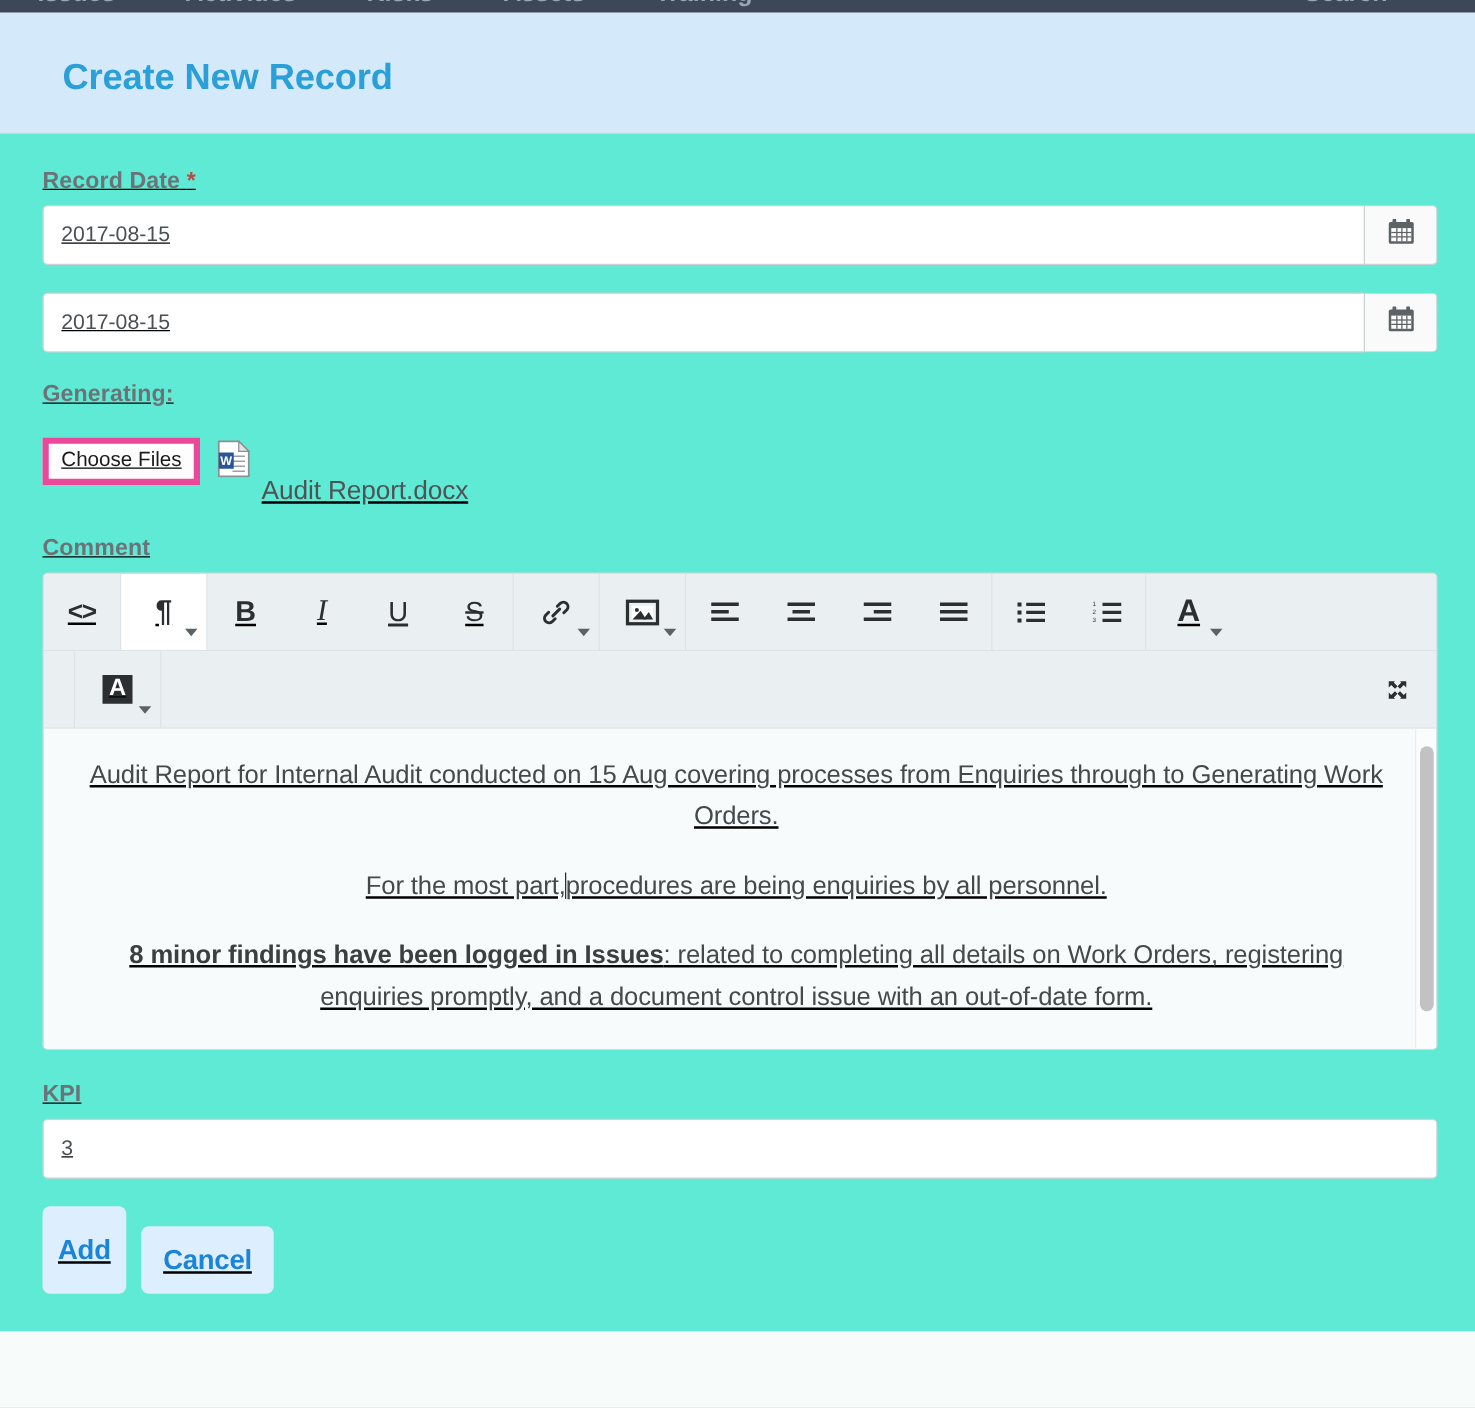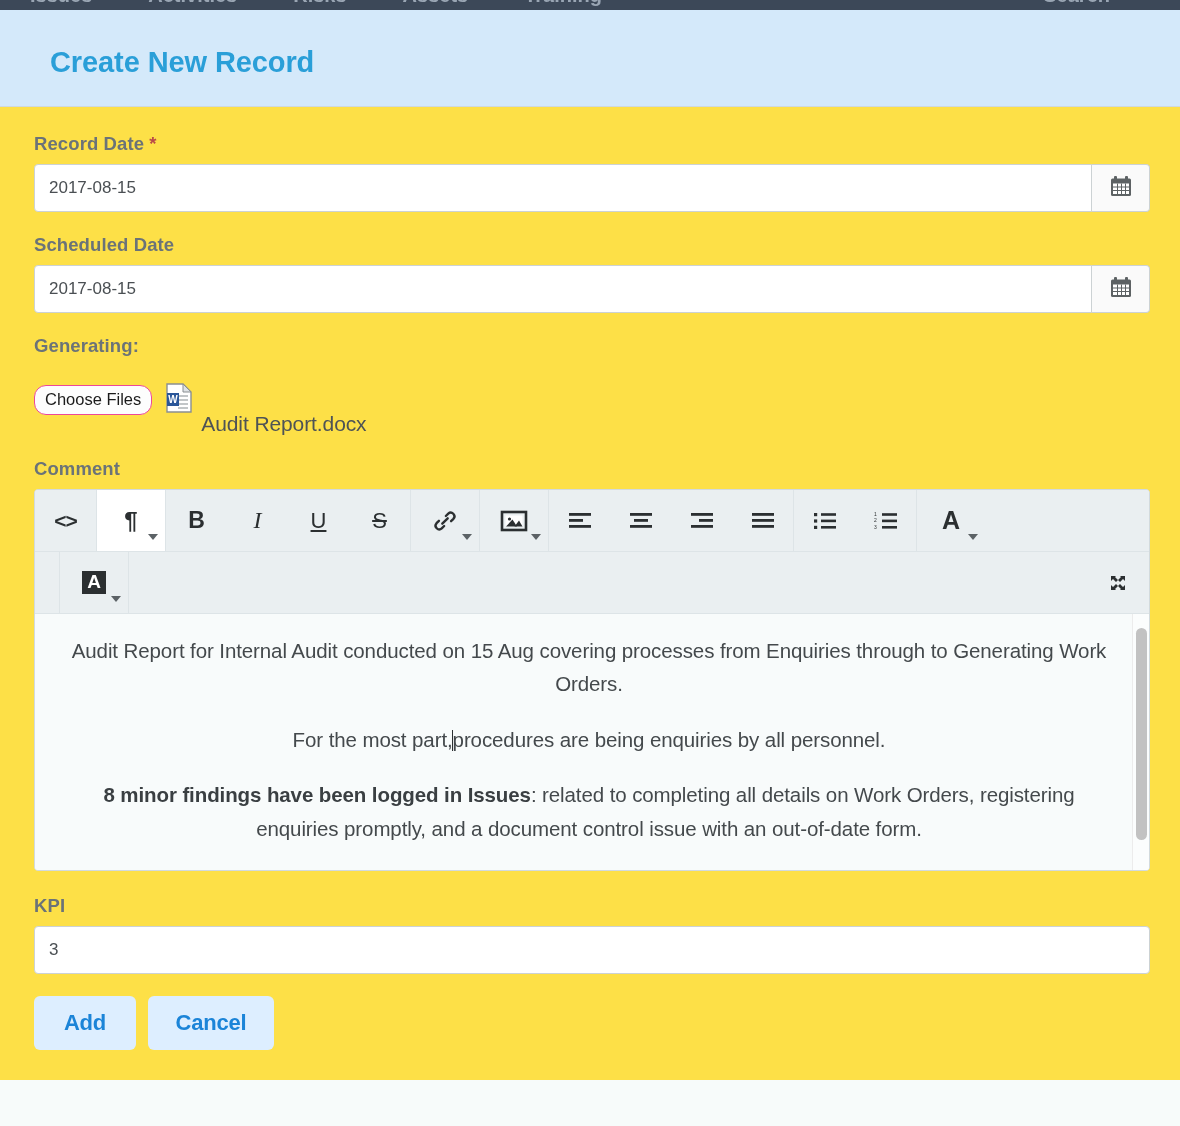--- a/index.html
+++ b/index.html
@@ -44,21 +44,22 @@
     font-size: 29px;
     font-weight: bold;
     letter-spacing: -0.1px;
     line-height: 1.0;
     margin: 16px;
   }
 
   
   .modal-body {
     padding: 26px 30px 0 34px;
-    background: #fde047;
+    background: #5eead4;
+    text-decoration: underline;
   }
 
   .field-label {
     font-size: 18.5px;
     font-weight: bold;
     color: #6b7378;
     margin: 0 0 9px 0;
     letter-spacing: 0.1px;
   }
   .req { color: #b94a48; font-weight: bold; }
@@ -95,22 +96,22 @@
   .cal-ico { width: 22px; height: 21px; }
 
   
   .attach-row {
     display: flex;
     align-items: center;
     margin-bottom: 22px;
     margin-top: -2px;
   }
   .choose-files {
-    border: 1px solid #ec4899;
-    border-radius: 12px;
+    border: 5px solid #ec4899;
+    border-radius: 0;
     background: #fdfdfd;
     font-family: "Liberation Sans", sans-serif;
     font-size: 16.5px;
     color: #1b1b1b;
     padding: 4px 10px 5px 10px;
     cursor: pointer;
     line-height: 1.1;
   }
   .word-ico { margin: 0 9px 0 14px; display: block; }
   .attach-name {
@@ -241,22 +242,22 @@
     border: none;
     border-radius: 6px;
     color: #1b84d8;
     font-weight: bold;
     font-size: 22px;
     font-family: "Liberation Sans", sans-serif;
     padding: 14px 0;
     cursor: pointer;
     letter-spacing: -0.2px;
   }
-  .btn.add { width: 102px; }
-  .btn.cancel { width: 126px; }
+  .btn.add { width: 67px; }
+  .btn.cancel { width: 106px; margin-top: 16px; }
 </style>
 </head>
 <body>
 
 <div class="navstrip">
   <div class="navinner">
     <span class="navitem">Issues</span>
     <span class="navitem">Activities</span>
     <span class="navitem">Risks</span>
     <span class="navitem">Assets</span>
@@ -292,21 +293,20 @@
               <rect x="11" y="7.5" width="1" height="10.5"></rect>
               <rect x="15" y="7.5" width="1" height="10.5"></rect>
             </g>
           </svg>
         </span>
       </div>
     </div>
   </div>
 
   <div>
-    <div class="field-label">Scheduled Date</div>
     <div class="input-group">
       <input class="form-control" type="text" value="2017-08-15" style="">
       <div class="input-addon">
         <span>
           <svg class="cal-ico" viewBox="0 0 22 21" xmlns="http://www.w3.org/2000/svg">
             <rect x="4" y="0" width="3" height="4" rx="1" fill="#5d6264"></rect>
             <rect x="15" y="0" width="3" height="4" rx="1" fill="#5d6264"></rect>
             <rect x="1" y="2.5" width="20" height="17.5" rx="1.5" fill="#5d6264"></rect>
             <rect x="3" y="7.5" width="16" height="10.5" fill="#ffffff"></rect>
             <g fill="#5d6264">

